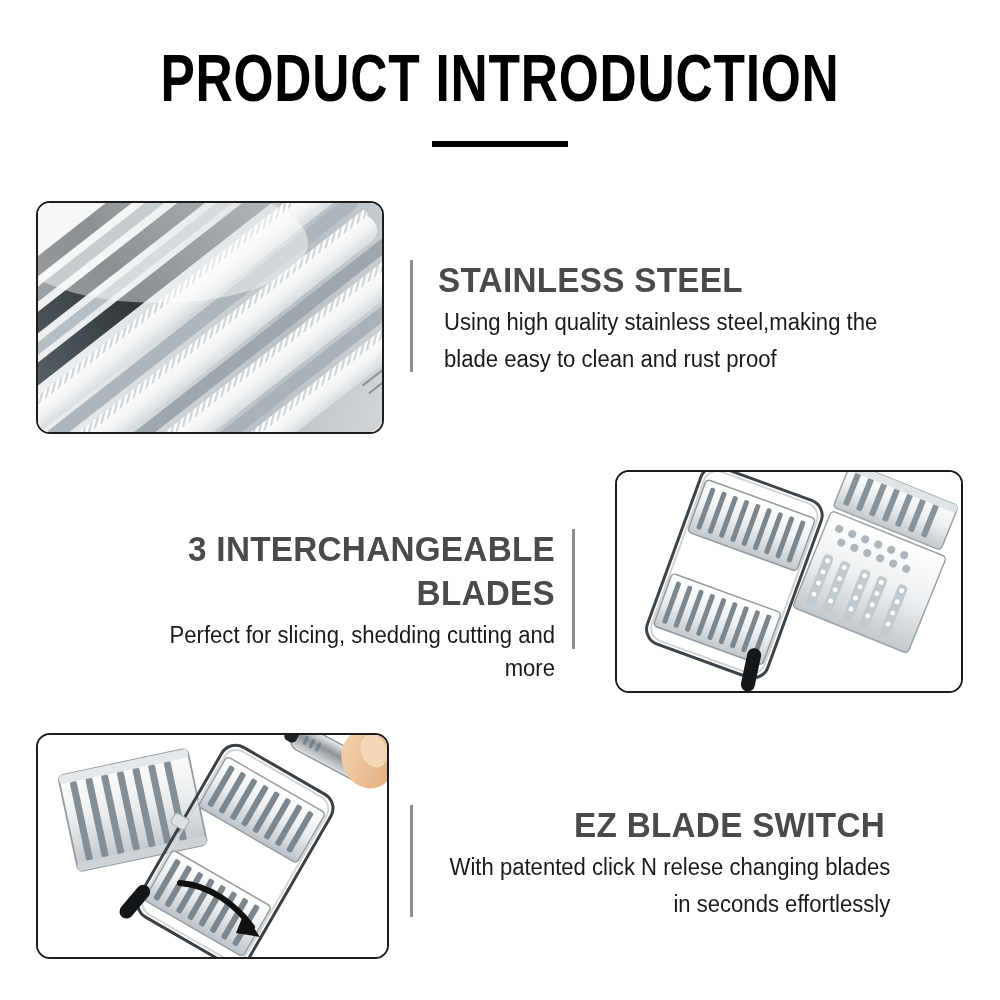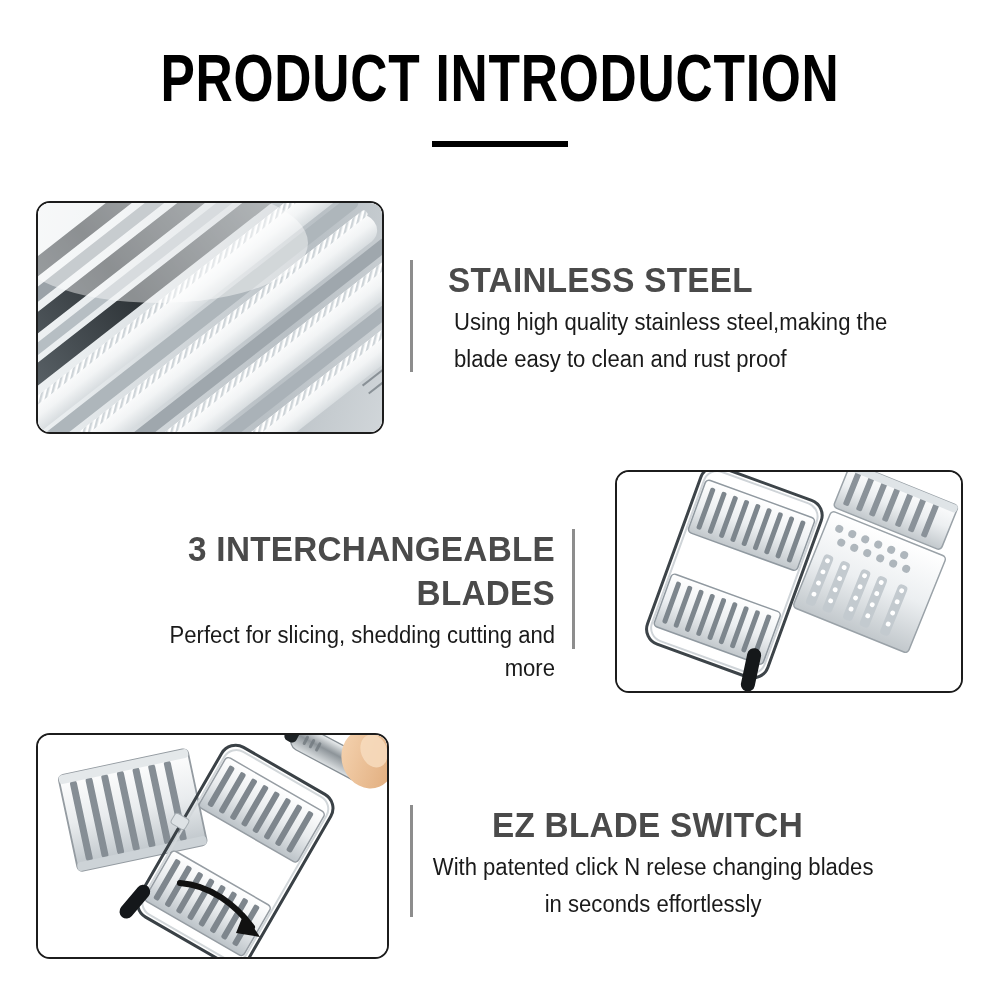--- a/index.html
+++ b/index.html
@@ -79,36 +79,36 @@
     margin: 4px 0 0 0;
     font-family: "Liberation Sans", sans-serif;
     font-weight: 400;
     font-size: 23px;
     line-height: 33px;
     color: #1a1a1a;
     transform: scaleX(0.96);
   }
 
   
-  #feature-1 { left: 410px; top: 258px; width: 500px; padding-left: 10px; }
+  #feature-1 { left: 410px; top: 258px; width: 500px; }
   #feature-1 .accent { left: 0; height: 112px; }
   #feature-1 .ftext  { margin-left: 28px; text-align: left; }
   #feature-1 p { margin-left: 6px; }
 
   
   #feature-2 { left: 110px; top: 527px; width: 465px; }
   #feature-2 .accent { right: 0; height: 120px; }
   #feature-2 .ftext  { margin-right: 20px; text-align: right; }
   #feature-2 h2 { transform-origin: right center; }
   #feature-2 p  { transform-origin: right center; }
 
   
   #feature-3 { left: 410px; top: 803px; width: 500px; }
   #feature-3 .accent { left: 0; height: 112px; }
-  #feature-3 .ftext  { text-align: center; }
+  #feature-3 .ftext  { text-align: right; }
   #feature-3 p { margin-left: 6px; }
 
   #feature-1 h2, #feature-1 p, #feature-3 h2, #feature-3 p {
     transform-origin: left center;
   }
 </style>
 </head>
 <body>
 
 <div class="page-title">PRODUCT INTRODUCTION</div>

